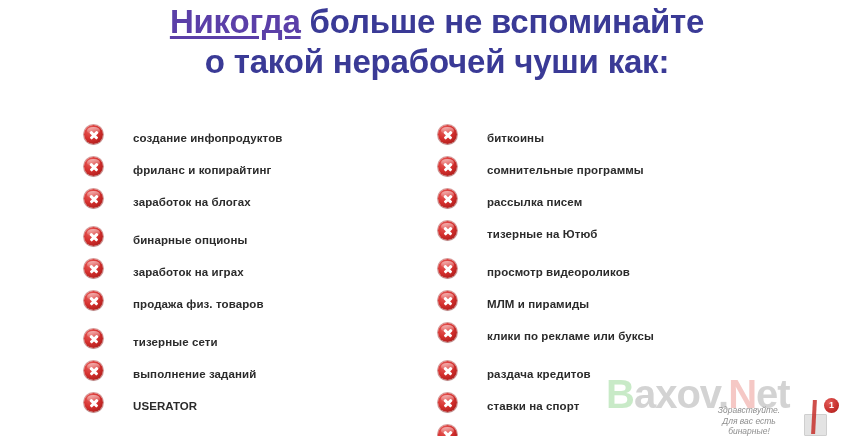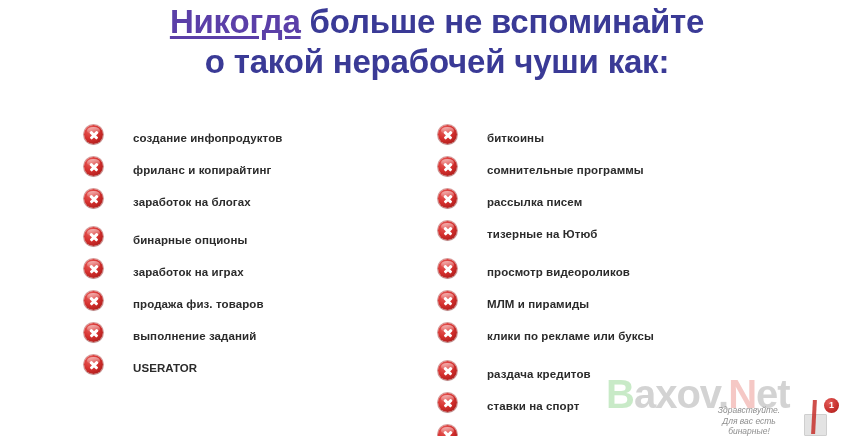--- a/index.html
+++ b/index.html
@@ -230,20 +230,26 @@
         <span class="x-icon">
           <span class="gloss"></span>
         </span>
         <span class="item-label">заработок на играх</span>
       </div>
       <div class="item">
         <span class="x-icon">
           <span class="gloss"></span>
         </span>
         <span class="item-label">продажа физ. товаров</span>
+      </div>
+      <div class="item group-gap">
+        <span class="x-icon">
+          <span class="gloss"></span>
+        </span>
+        <span class="item-label">тизерные сети</span>
       </div>
       <div class="item">
         <span class="x-icon">
           <span class="gloss"></span>
         </span>
         <span class="item-label">выполнение заданий</span>
       </div>
       <div class="item">
         <span class="x-icon">
           <span class="gloss"></span>

